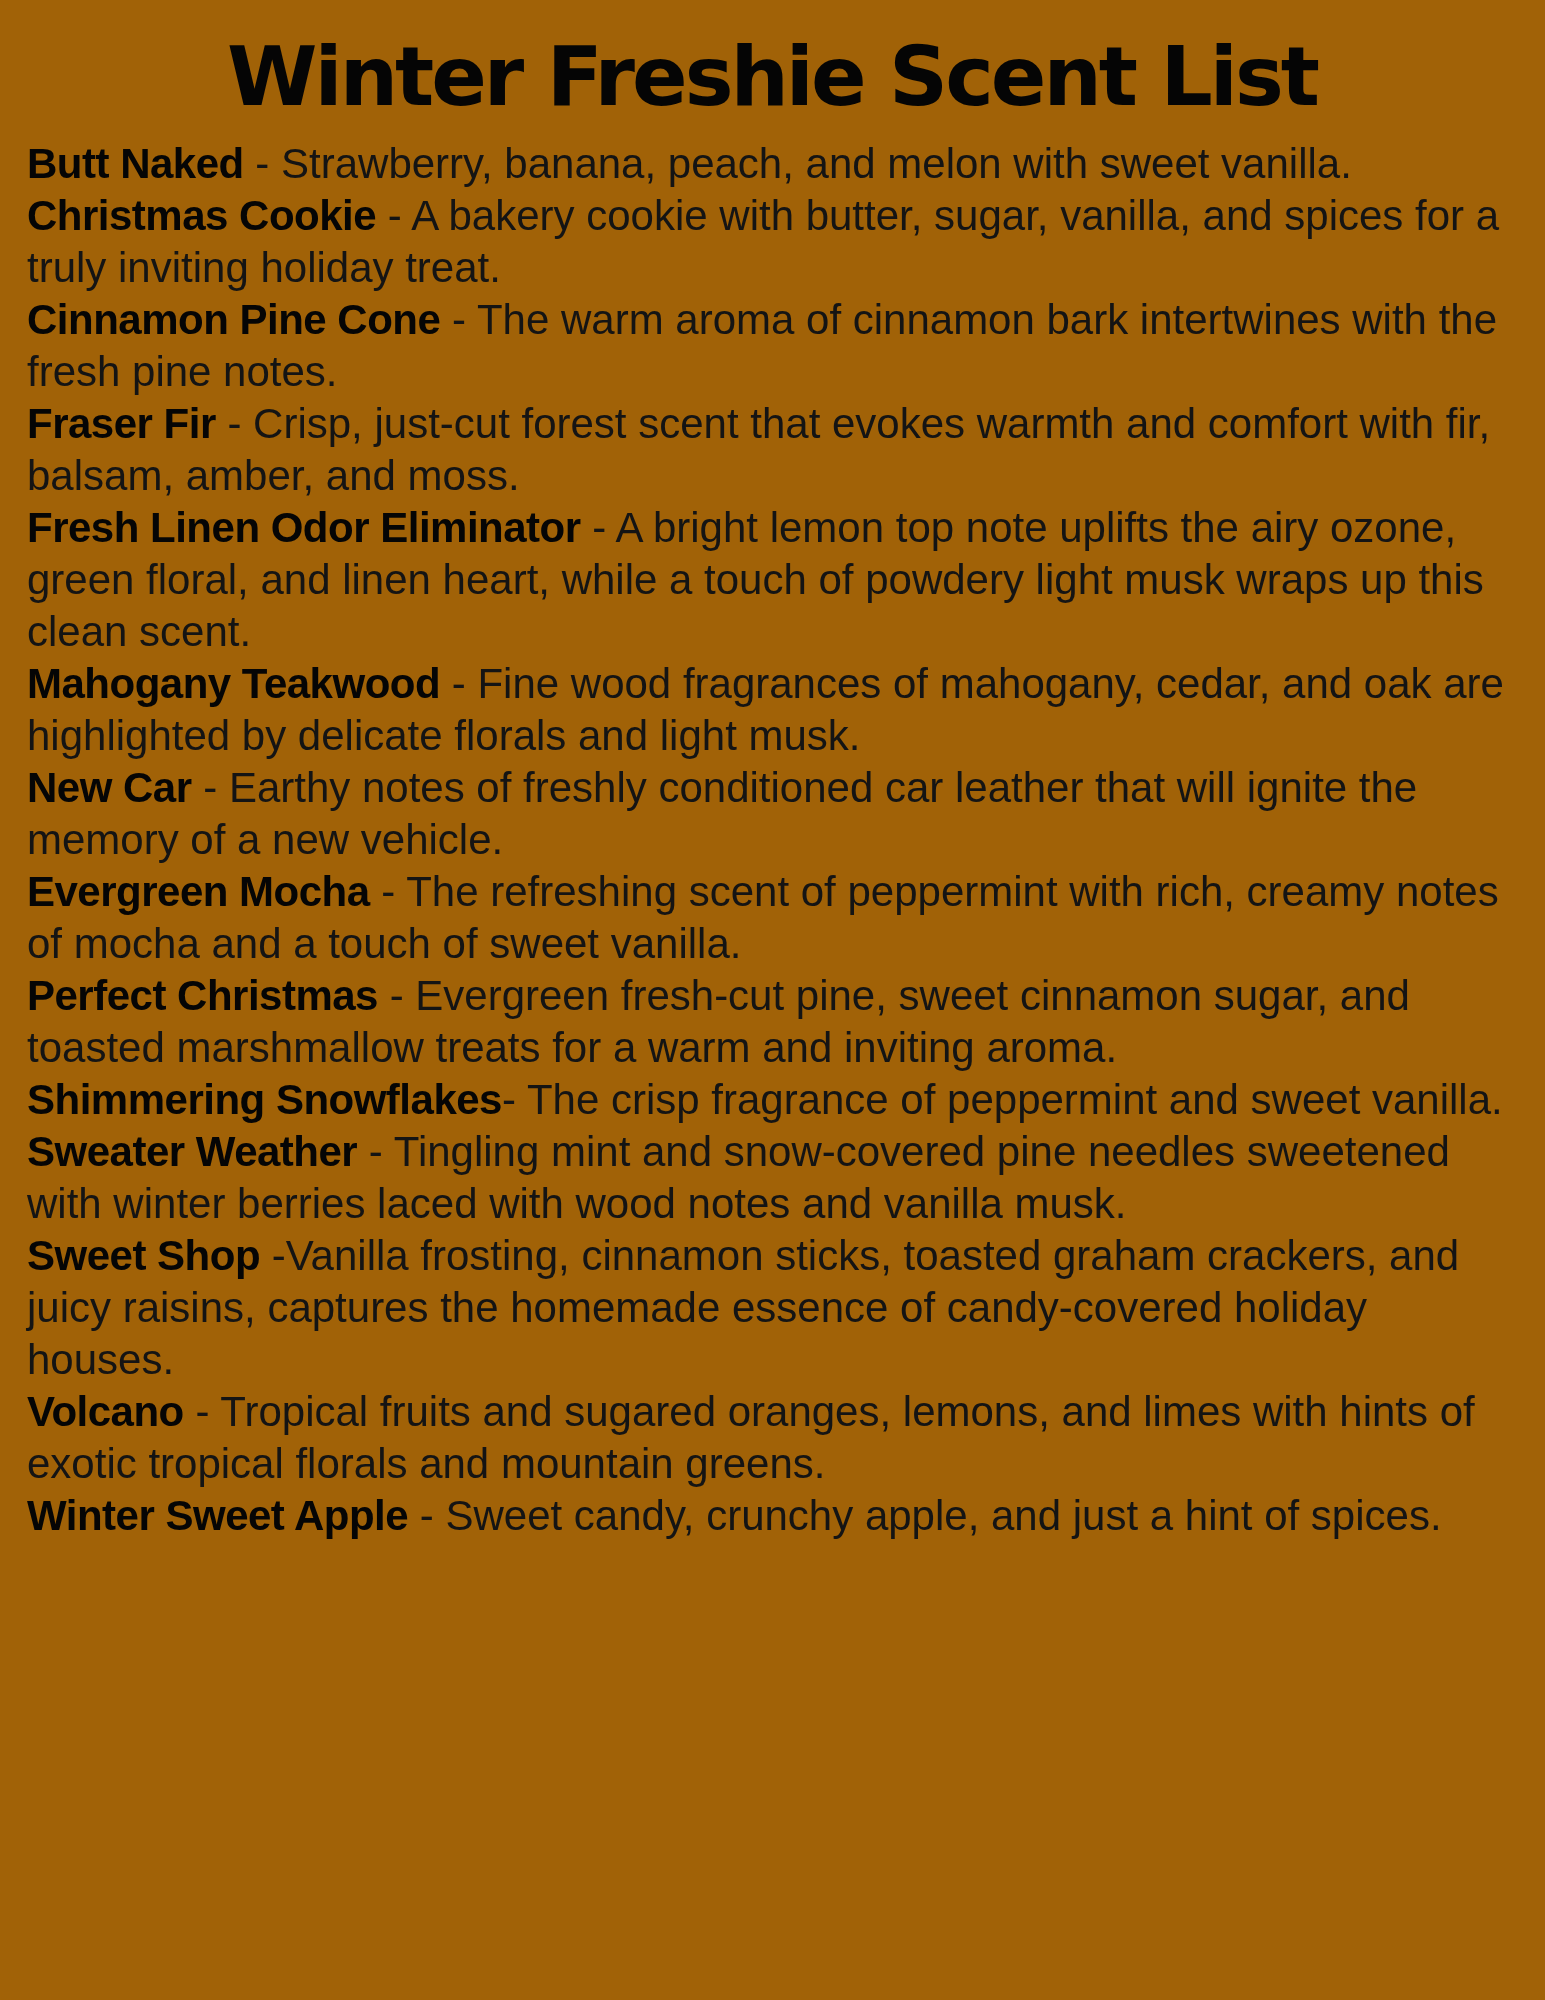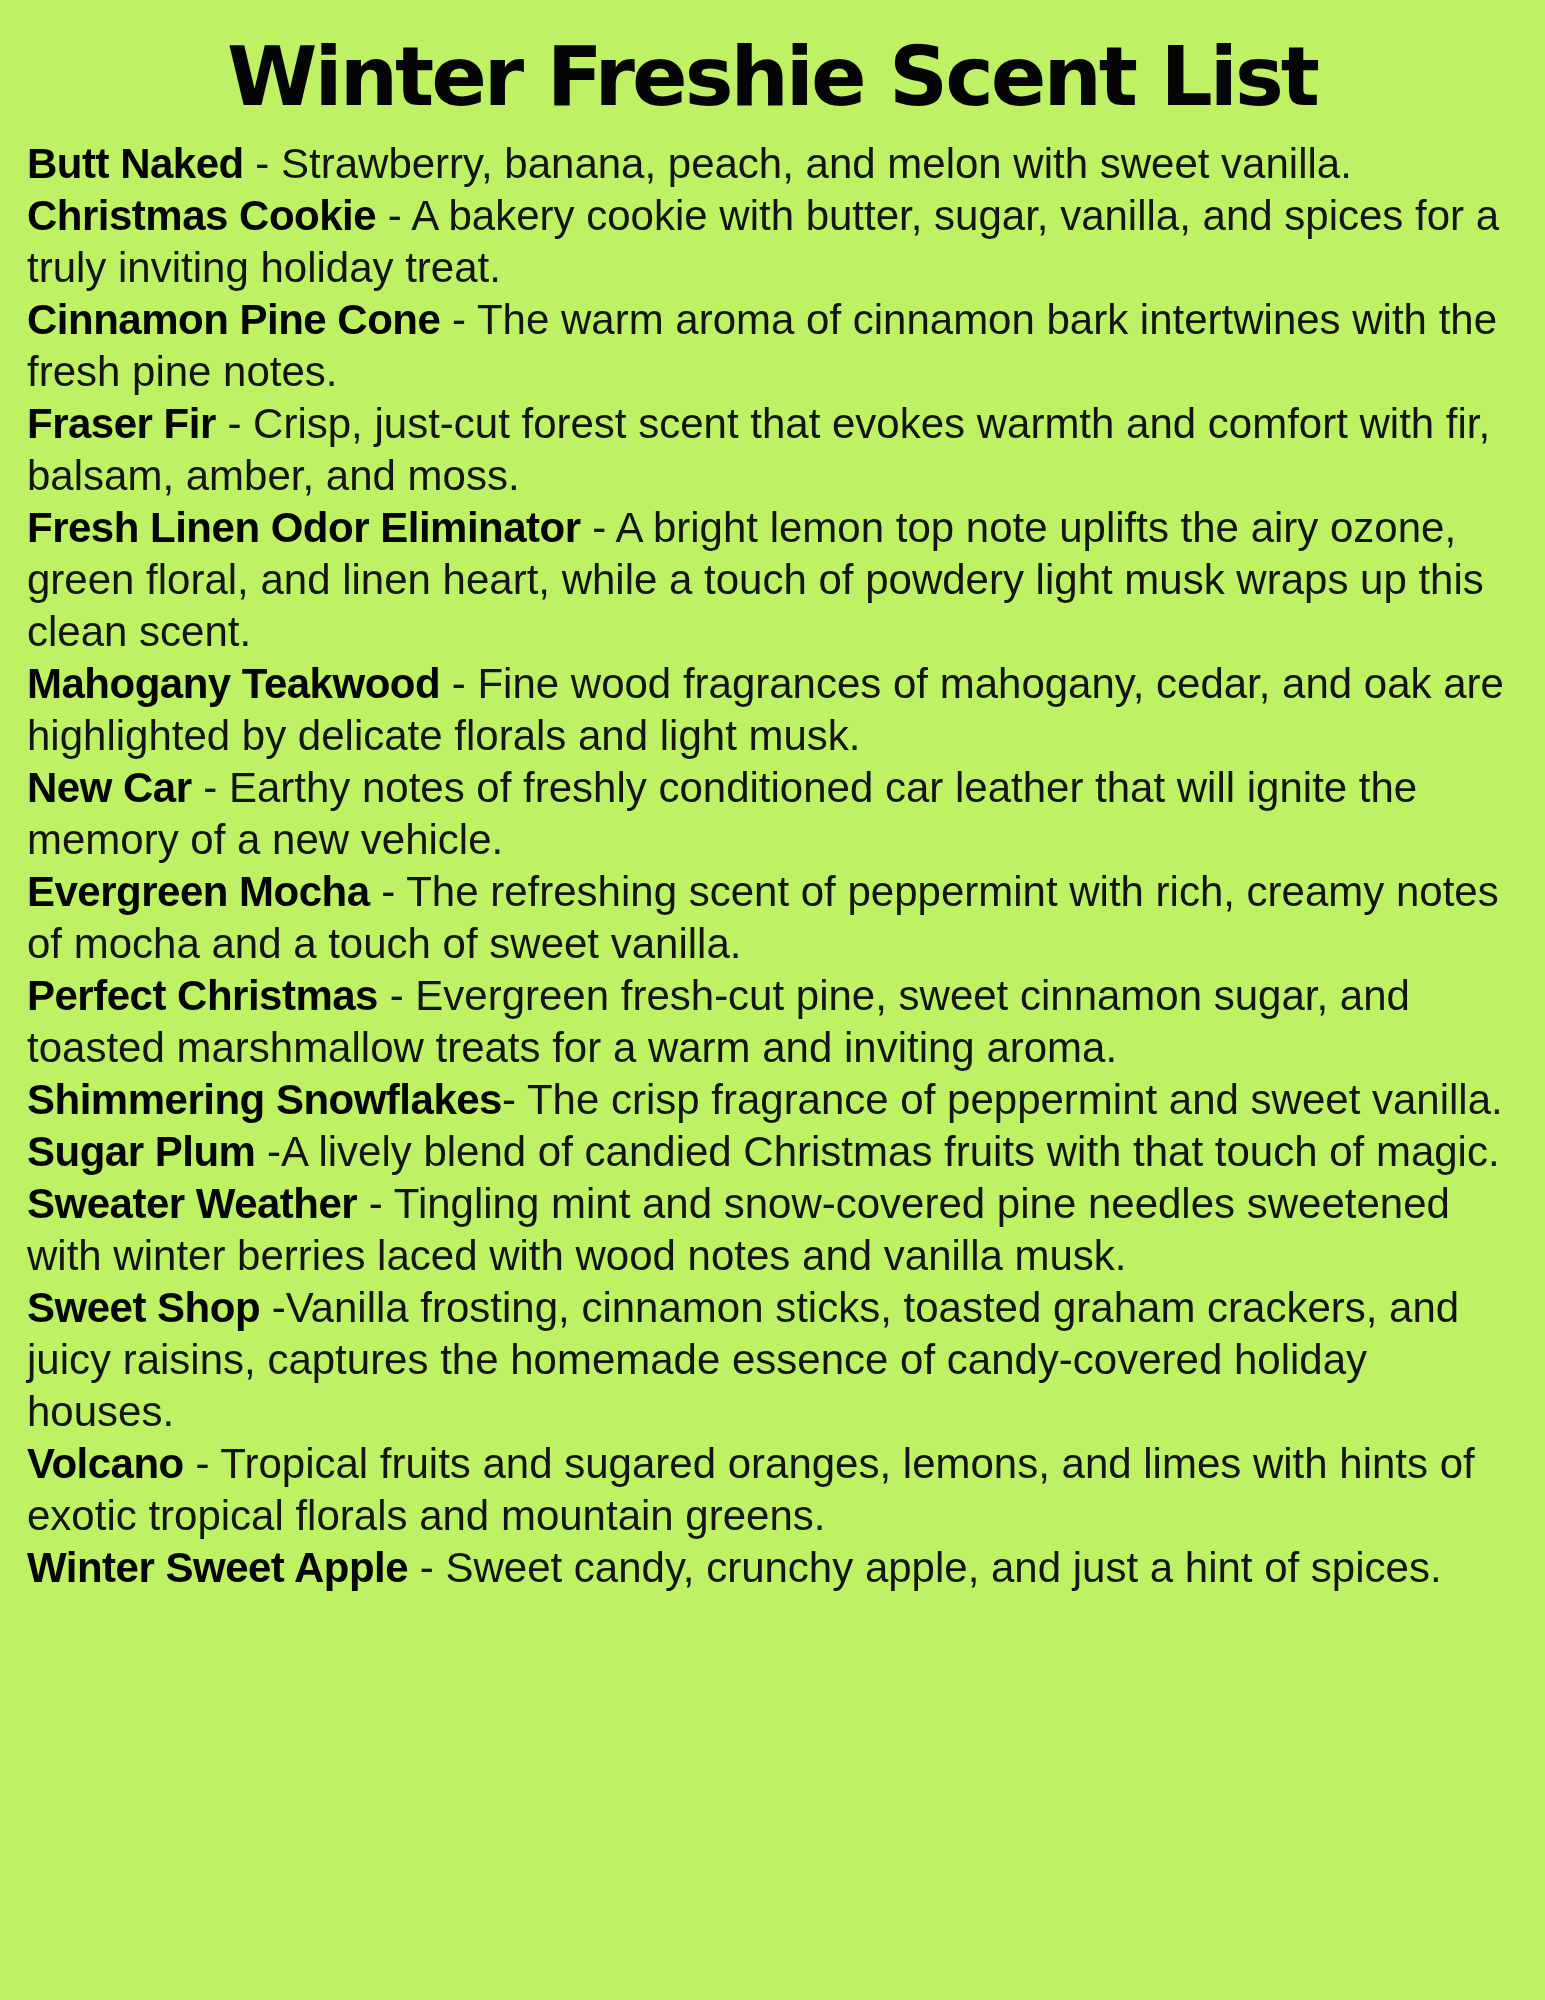--- a/index.html
+++ b/index.html
@@ -4,21 +4,21 @@
 <style>
   html, body {
     margin: 0;
     padding: 0;
     background: #ffffff;
   }
   .page {
     position: relative;
     width: 1545px;
     height: 2000px;
-    background: #bef264;
+    background: #a16207;
     box-sizing: border-box;
     padding: 30px 28px 0 27px;
     overflow: hidden;
     font-family: "Liberation Sans", sans-serif;
     color: #0d0d0d;
   }
   .title {
     margin: 0 0 14px 0;
     text-align: center;
     font-family: "DejaVu Sans", sans-serif;
@@ -63,21 +63,20 @@
   <p class="scent"><b>Mahogany Teakwood</b><span> - </span><span>Fine wood fragrances of mahogany, cedar, and oak are highlighted by delicate florals and light musk.</span></p>
 
   <p class="scent"><b>New Car</b><span> - </span><span>Earthy notes of freshly conditioned car leather that will ignite the memory of a new vehicle.</span></p>
 
   <p class="scent"><b>Evergreen Mocha</b><span> - </span><span>The refreshing scent of peppermint with rich, creamy notes of mocha and a touch of sweet vanilla.</span></p>
 
   <p class="scent"><b>Perfect Christmas</b><span> - </span><span>Evergreen fresh-cut pine, sweet cinnamon sugar, and toasted marshmallow treats for a warm and inviting aroma.</span></p>
 
   <p class="scent"><b>Shimmering Snowflakes</b><span>- </span><span>The crisp fragrance of peppermint and sweet vanilla.</span></p>
 
-  <p class="scent"><b>Sugar Plum</b><span> -</span><span>A lively blend of candied Christmas fruits with that touch of magic.</span></p>
 
   <p class="scent"><b>Sweater Weather</b><span> - </span><span>Tingling mint and snow-covered pine needles sweetened with winter berries laced with wood notes and vanilla musk.</span></p>
 
   <p class="scent"><b>Sweet Shop</b><span> -</span><span>Vanilla frosting, cinnamon sticks, toasted graham crackers, and juicy raisins, captures the homemade essence of candy-covered holiday houses.</span></p>
 
   <p class="scent"><b>Volcano</b><span> - </span><span>Tropical fruits and sugared oranges, lemons, and limes with hints of exotic tropical florals and mountain greens.</span></p>
 
   <p class="scent"><b>Winter Sweet Apple</b><span> - </span><span>Sweet candy, crunchy apple, and just a hint of spices.</span></p>
 </div>
 </div>

